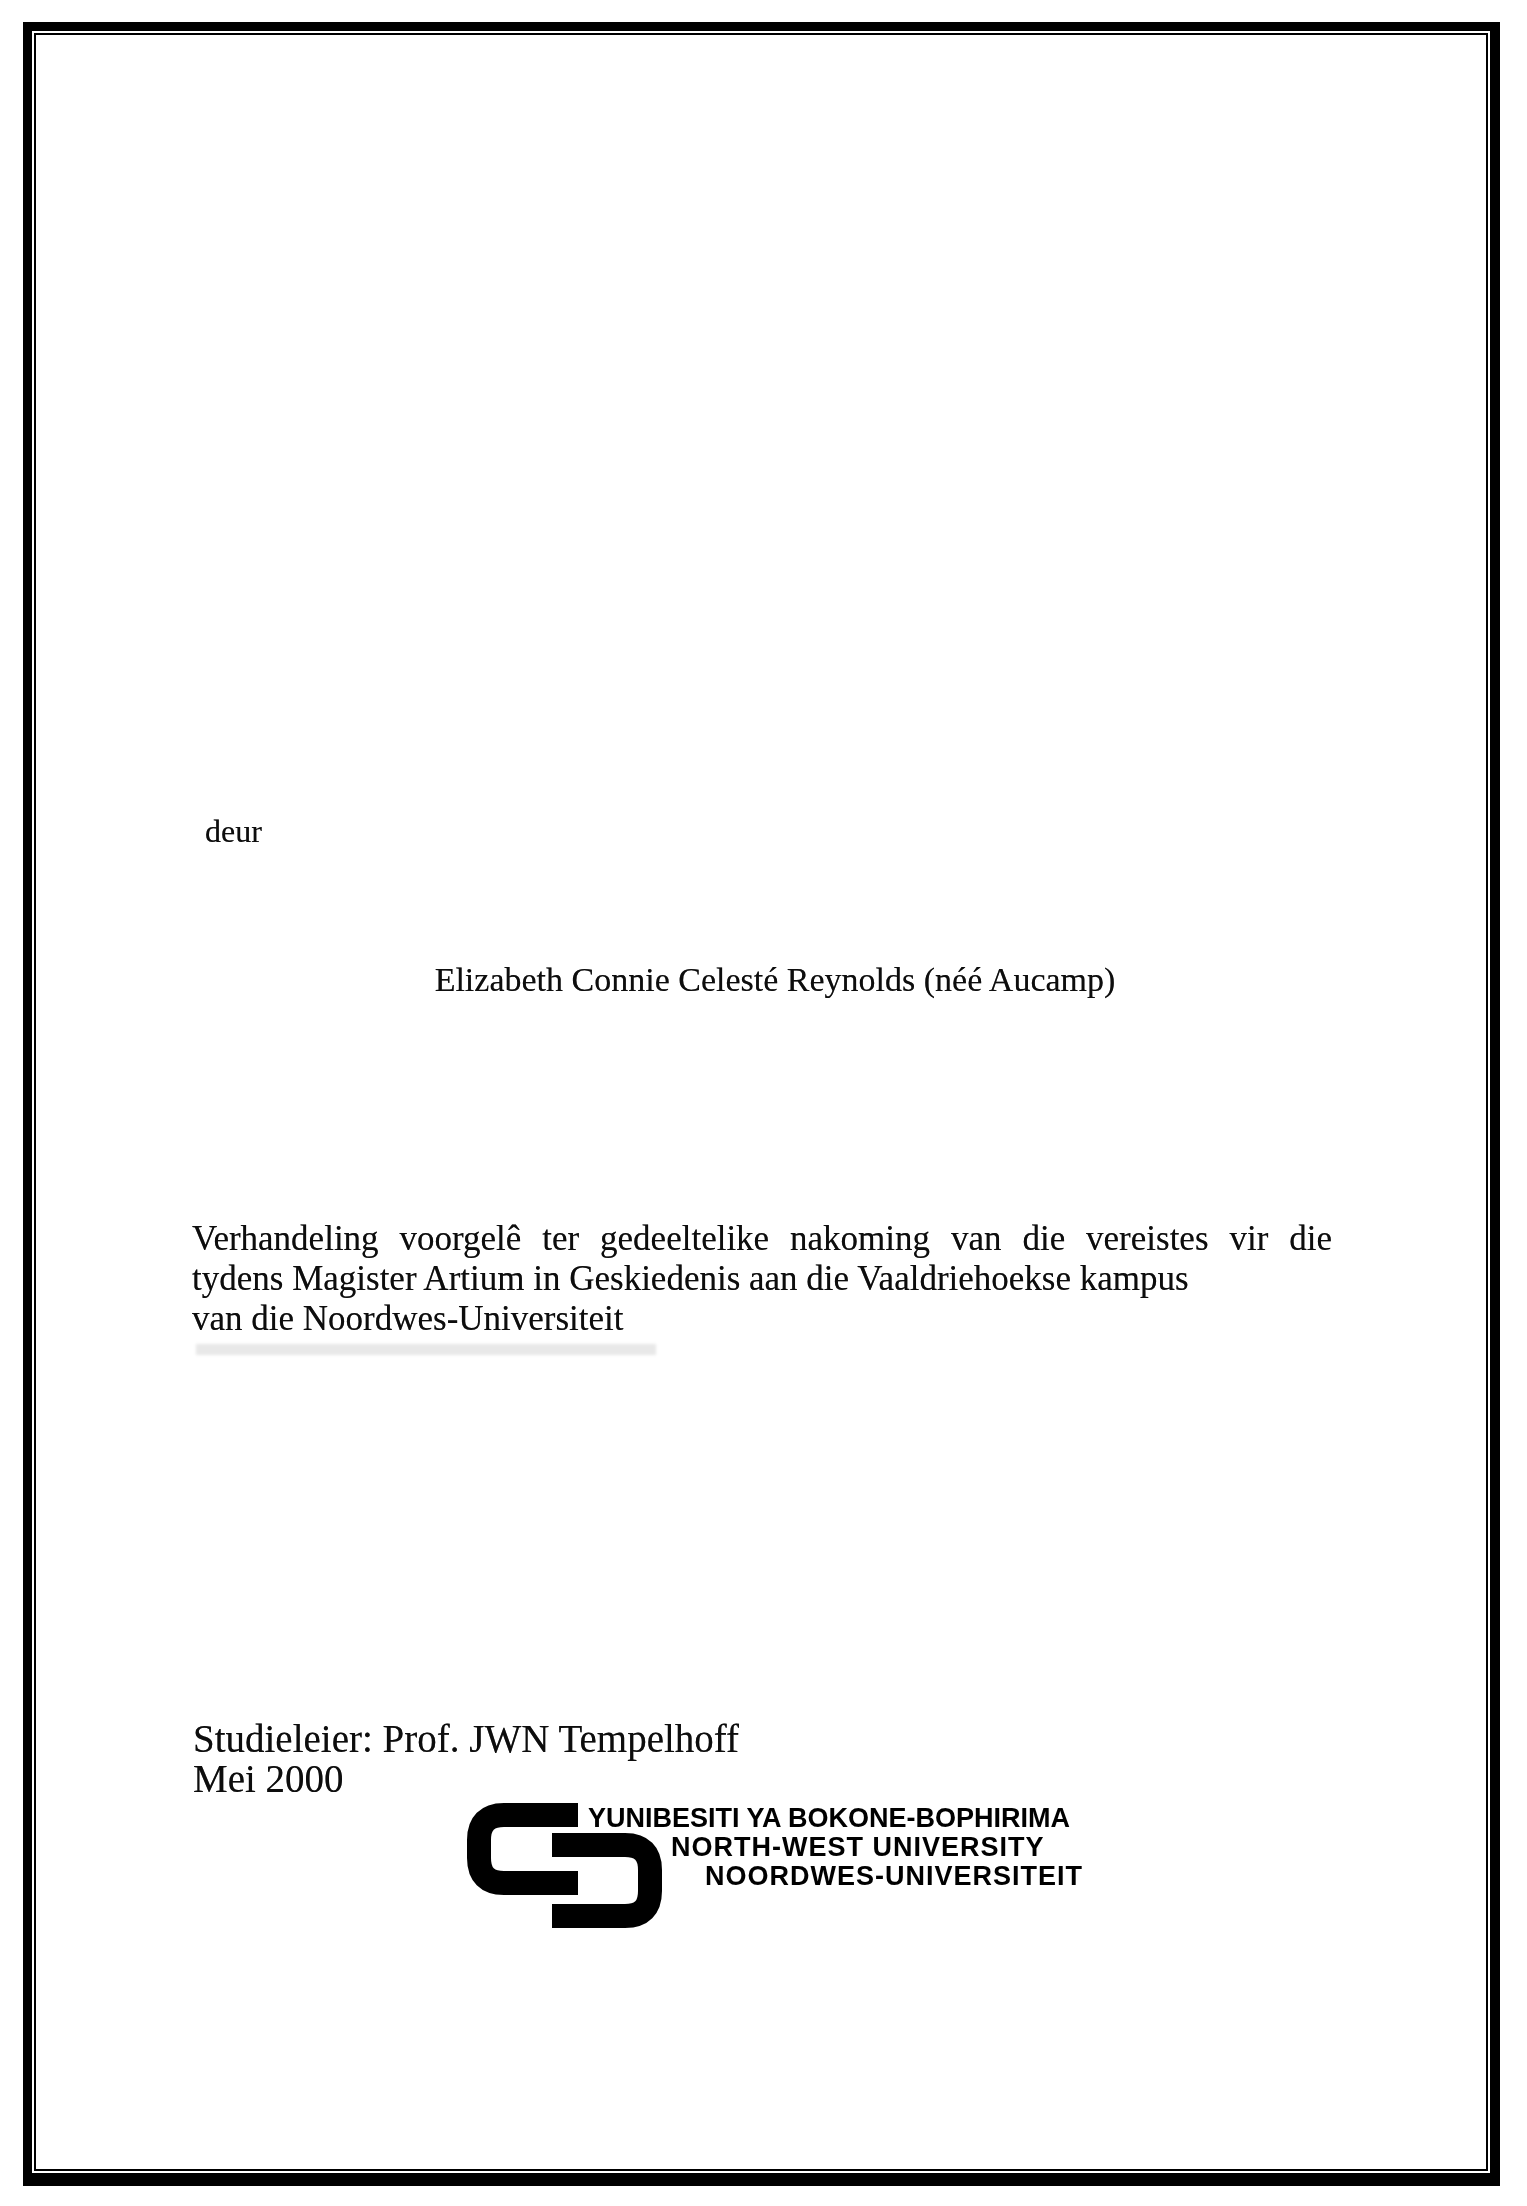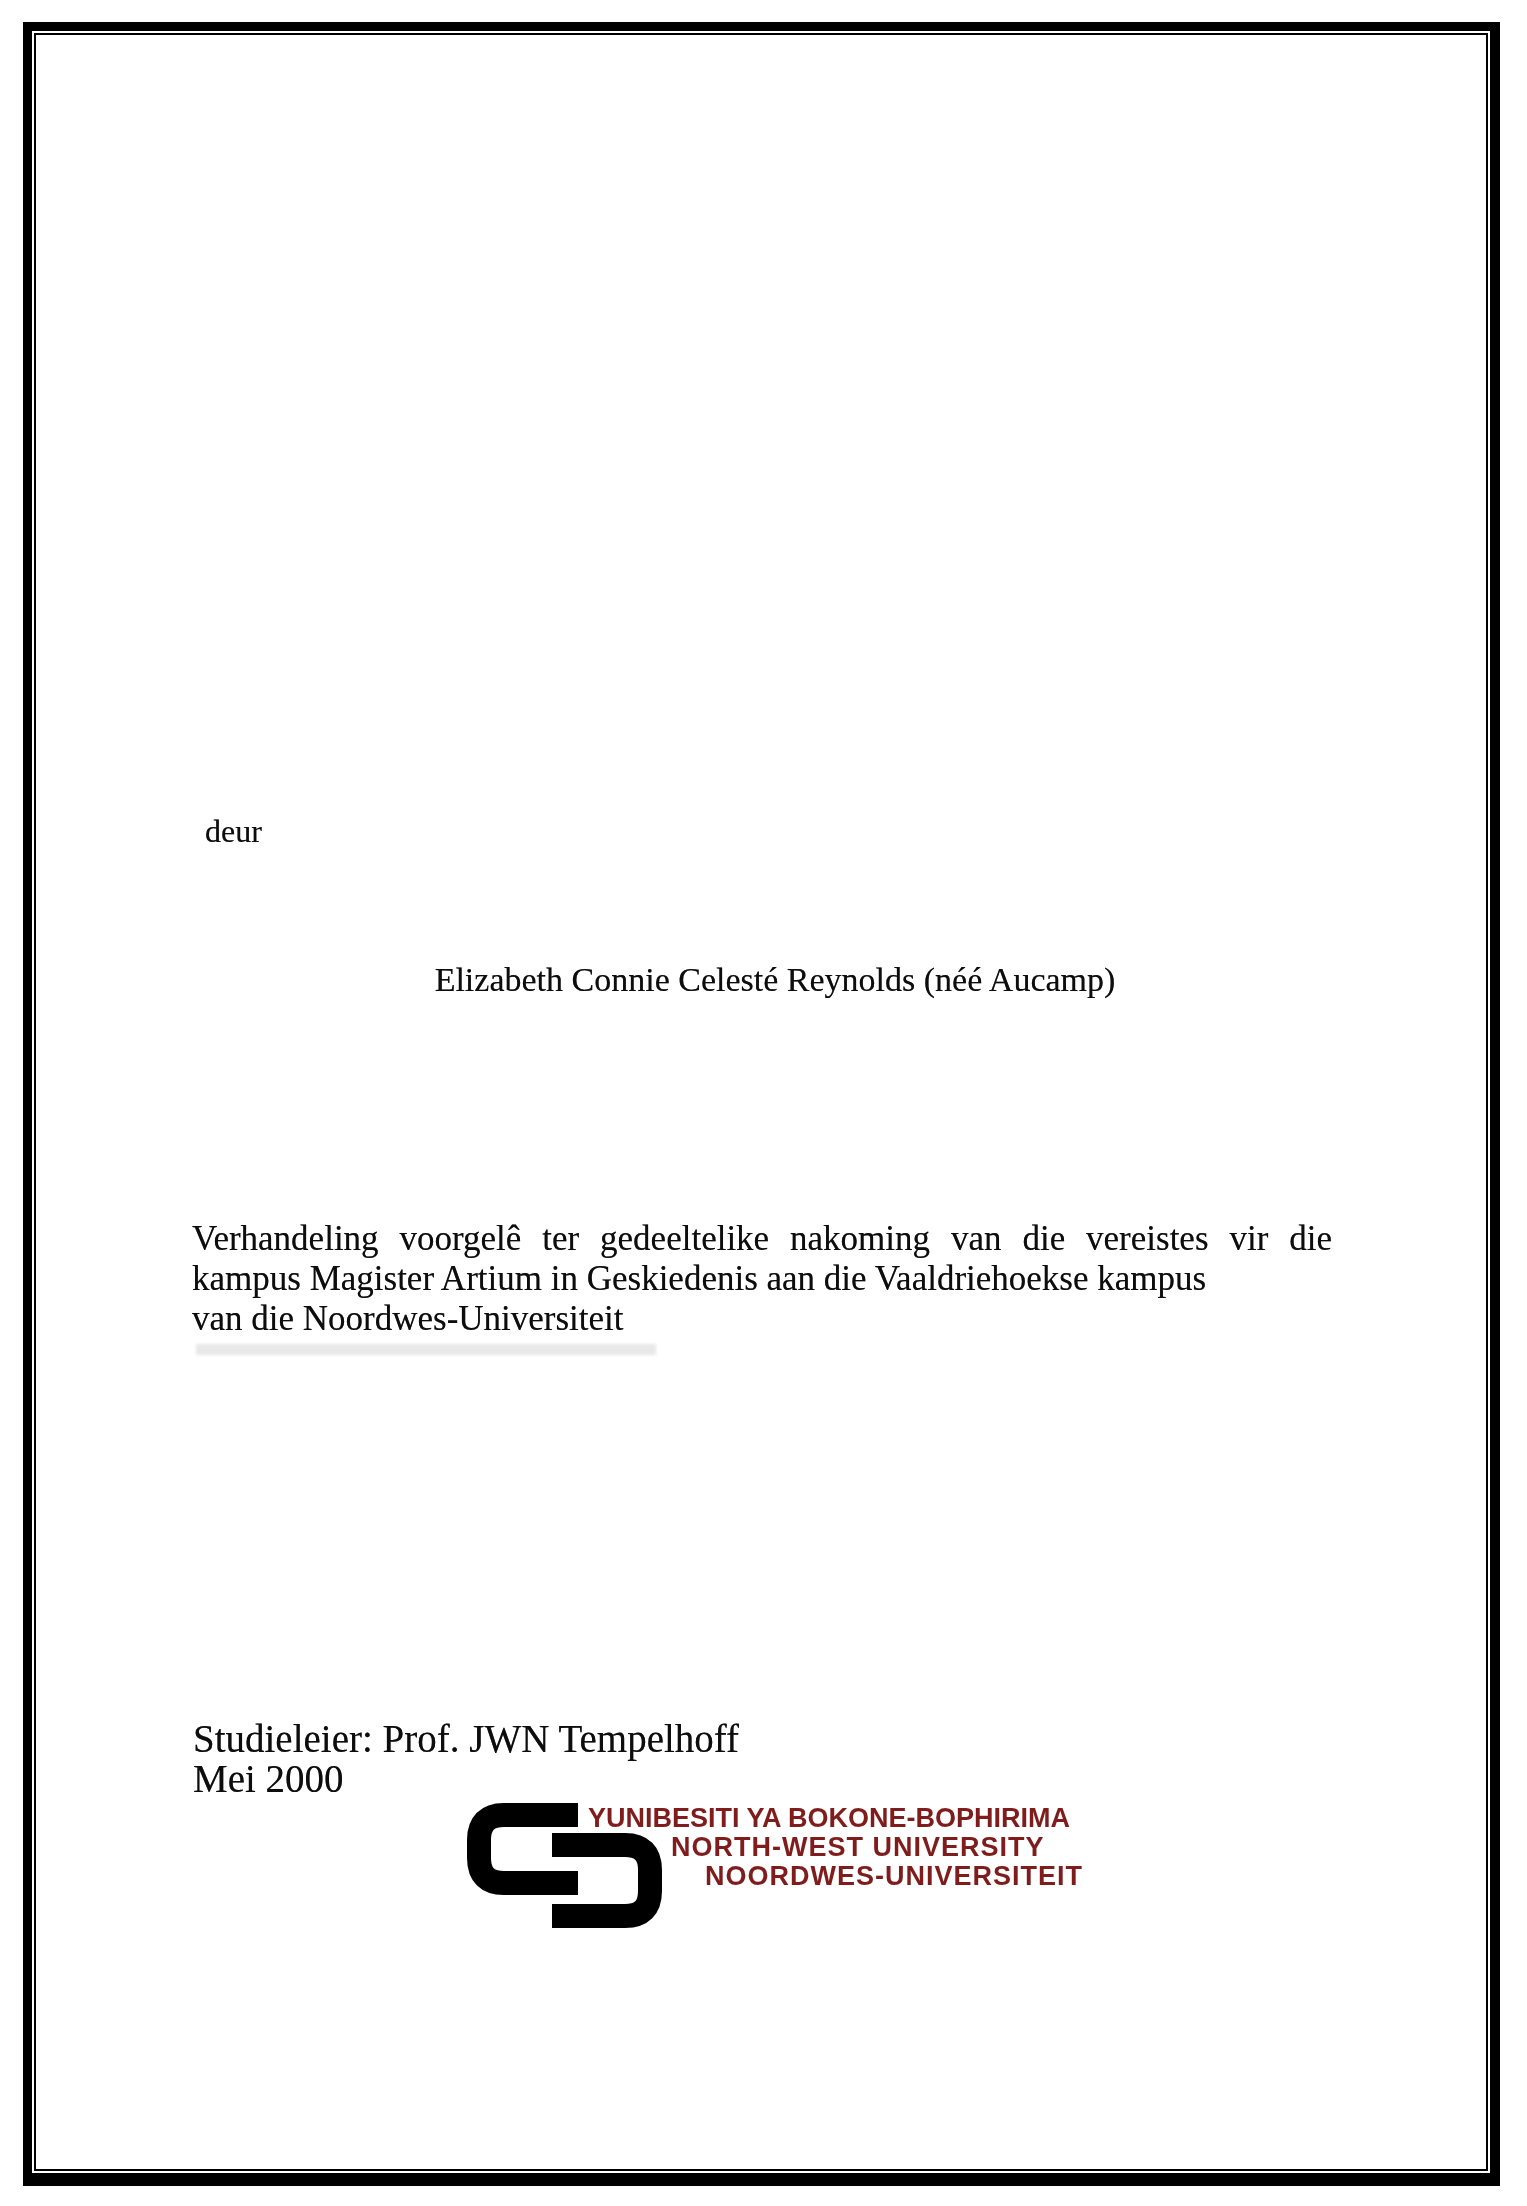--- a/index.html
+++ b/index.html
@@ -102,21 +102,21 @@
     width: 212px;
     height: 142px;
   }
   .logo-text {
     position: absolute;
     font-family: "Liberation Sans", sans-serif;
     font-weight: 700;
     font-size: 27px;
     line-height: 28px;
     white-space: nowrap;
-    color: #7f1d1d;
+    color: #000000;
   }
   .lg1 { left: 588px; top: 1804px; letter-spacing: 0px; }
   .lg2 { left: 671px; top: 1833px; letter-spacing: 1px; }
   .lg3 { left: 705px; top: 1862px; letter-spacing: 1px; }
 </style>
 </head>
 <body>
 
 <div class="page">
 
@@ -124,21 +124,21 @@
     <div class="frame-inner"></div>
   </div>
 
 
   <div class="deur serif-smooth">deur</div>
 
   <div class="author serif-smooth">Elizabeth Connie Celesté Reynolds (néé Aucamp)</div>
 
   <div class="statement serif-smooth">
     <div class="just">Verhandeling voorgelê ter gedeeltelike nakoming van die vereistes vir die</div>
-    <div><span>kampus </span><span class="it">Magister Artium</span><span> in Geskiedenis aan die Vaaldriehoekse kampus</span></div>
+    <div><span>tydens </span><span class="it">Magister Artium</span><span> in Geskiedenis aan die Vaaldriehoekse kampus</span></div>
     <div>van die Noordwes-Universiteit</div>
   </div>
 
   <div class="bleed"></div>
 
   <div class="supervisor serif-smooth">
     <div>Studieleier: Prof. JWN Tempelhoff</div>
     <div>Mei 2000</div>
   </div>
 

